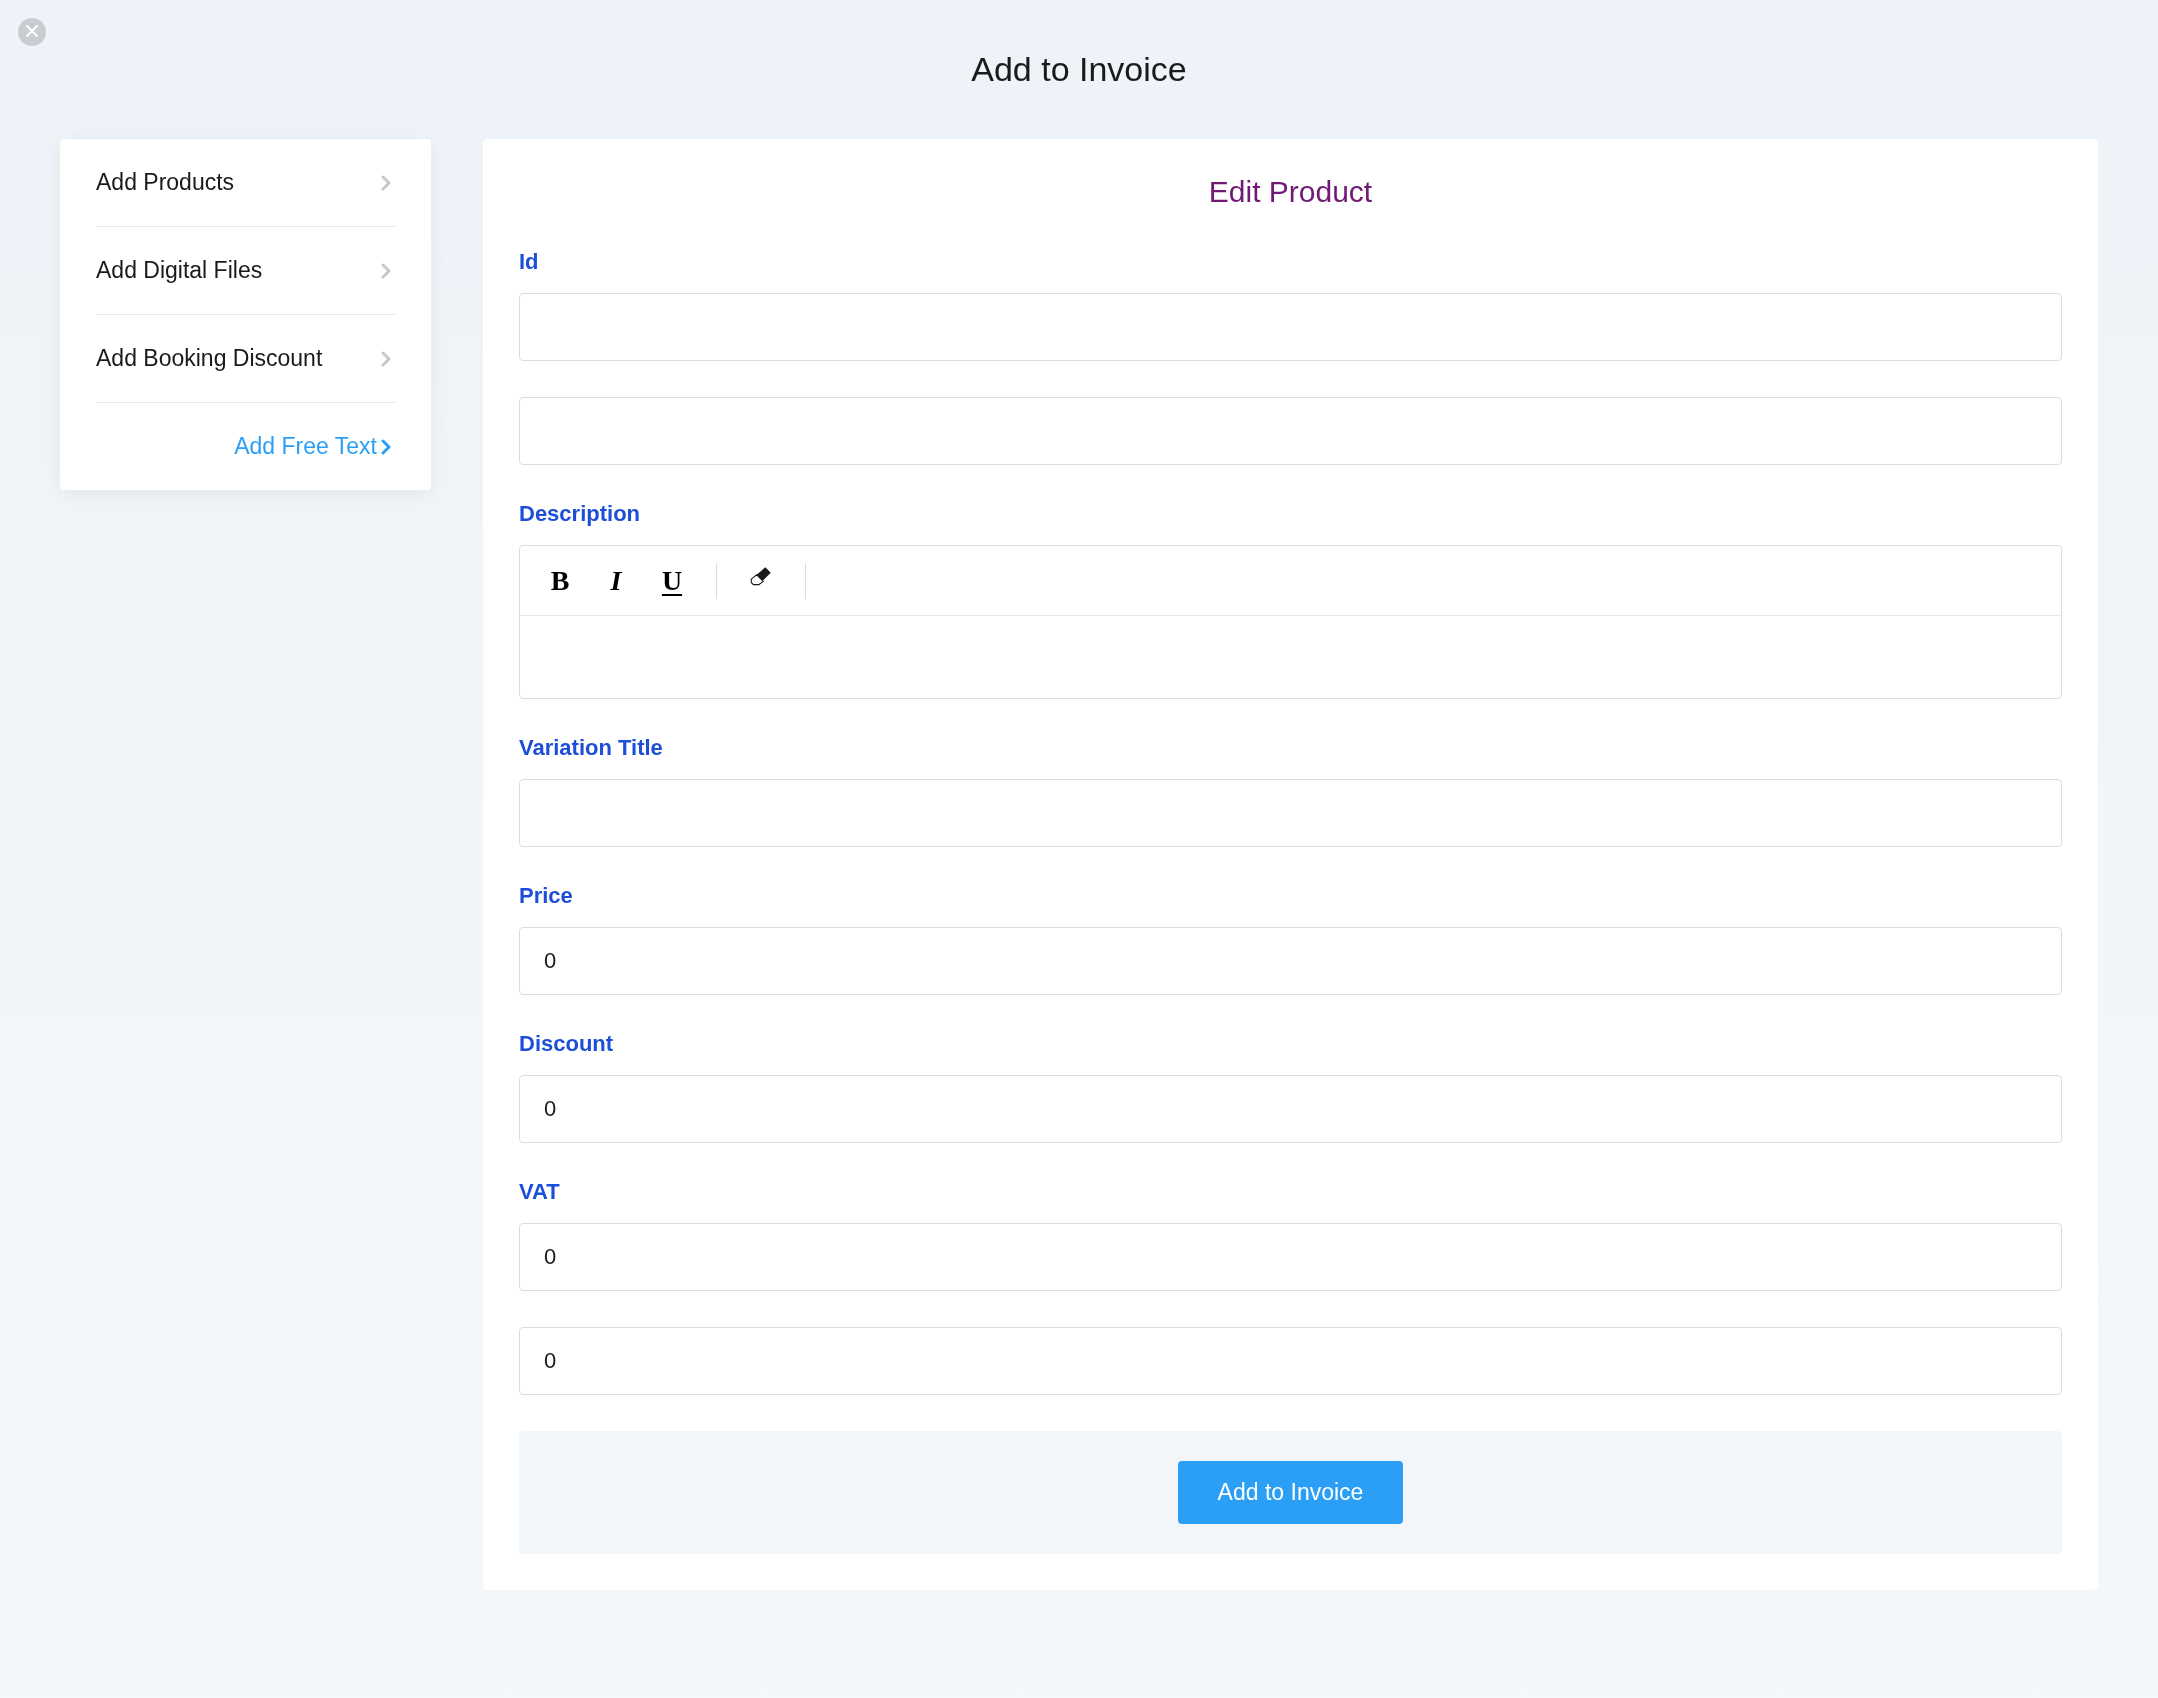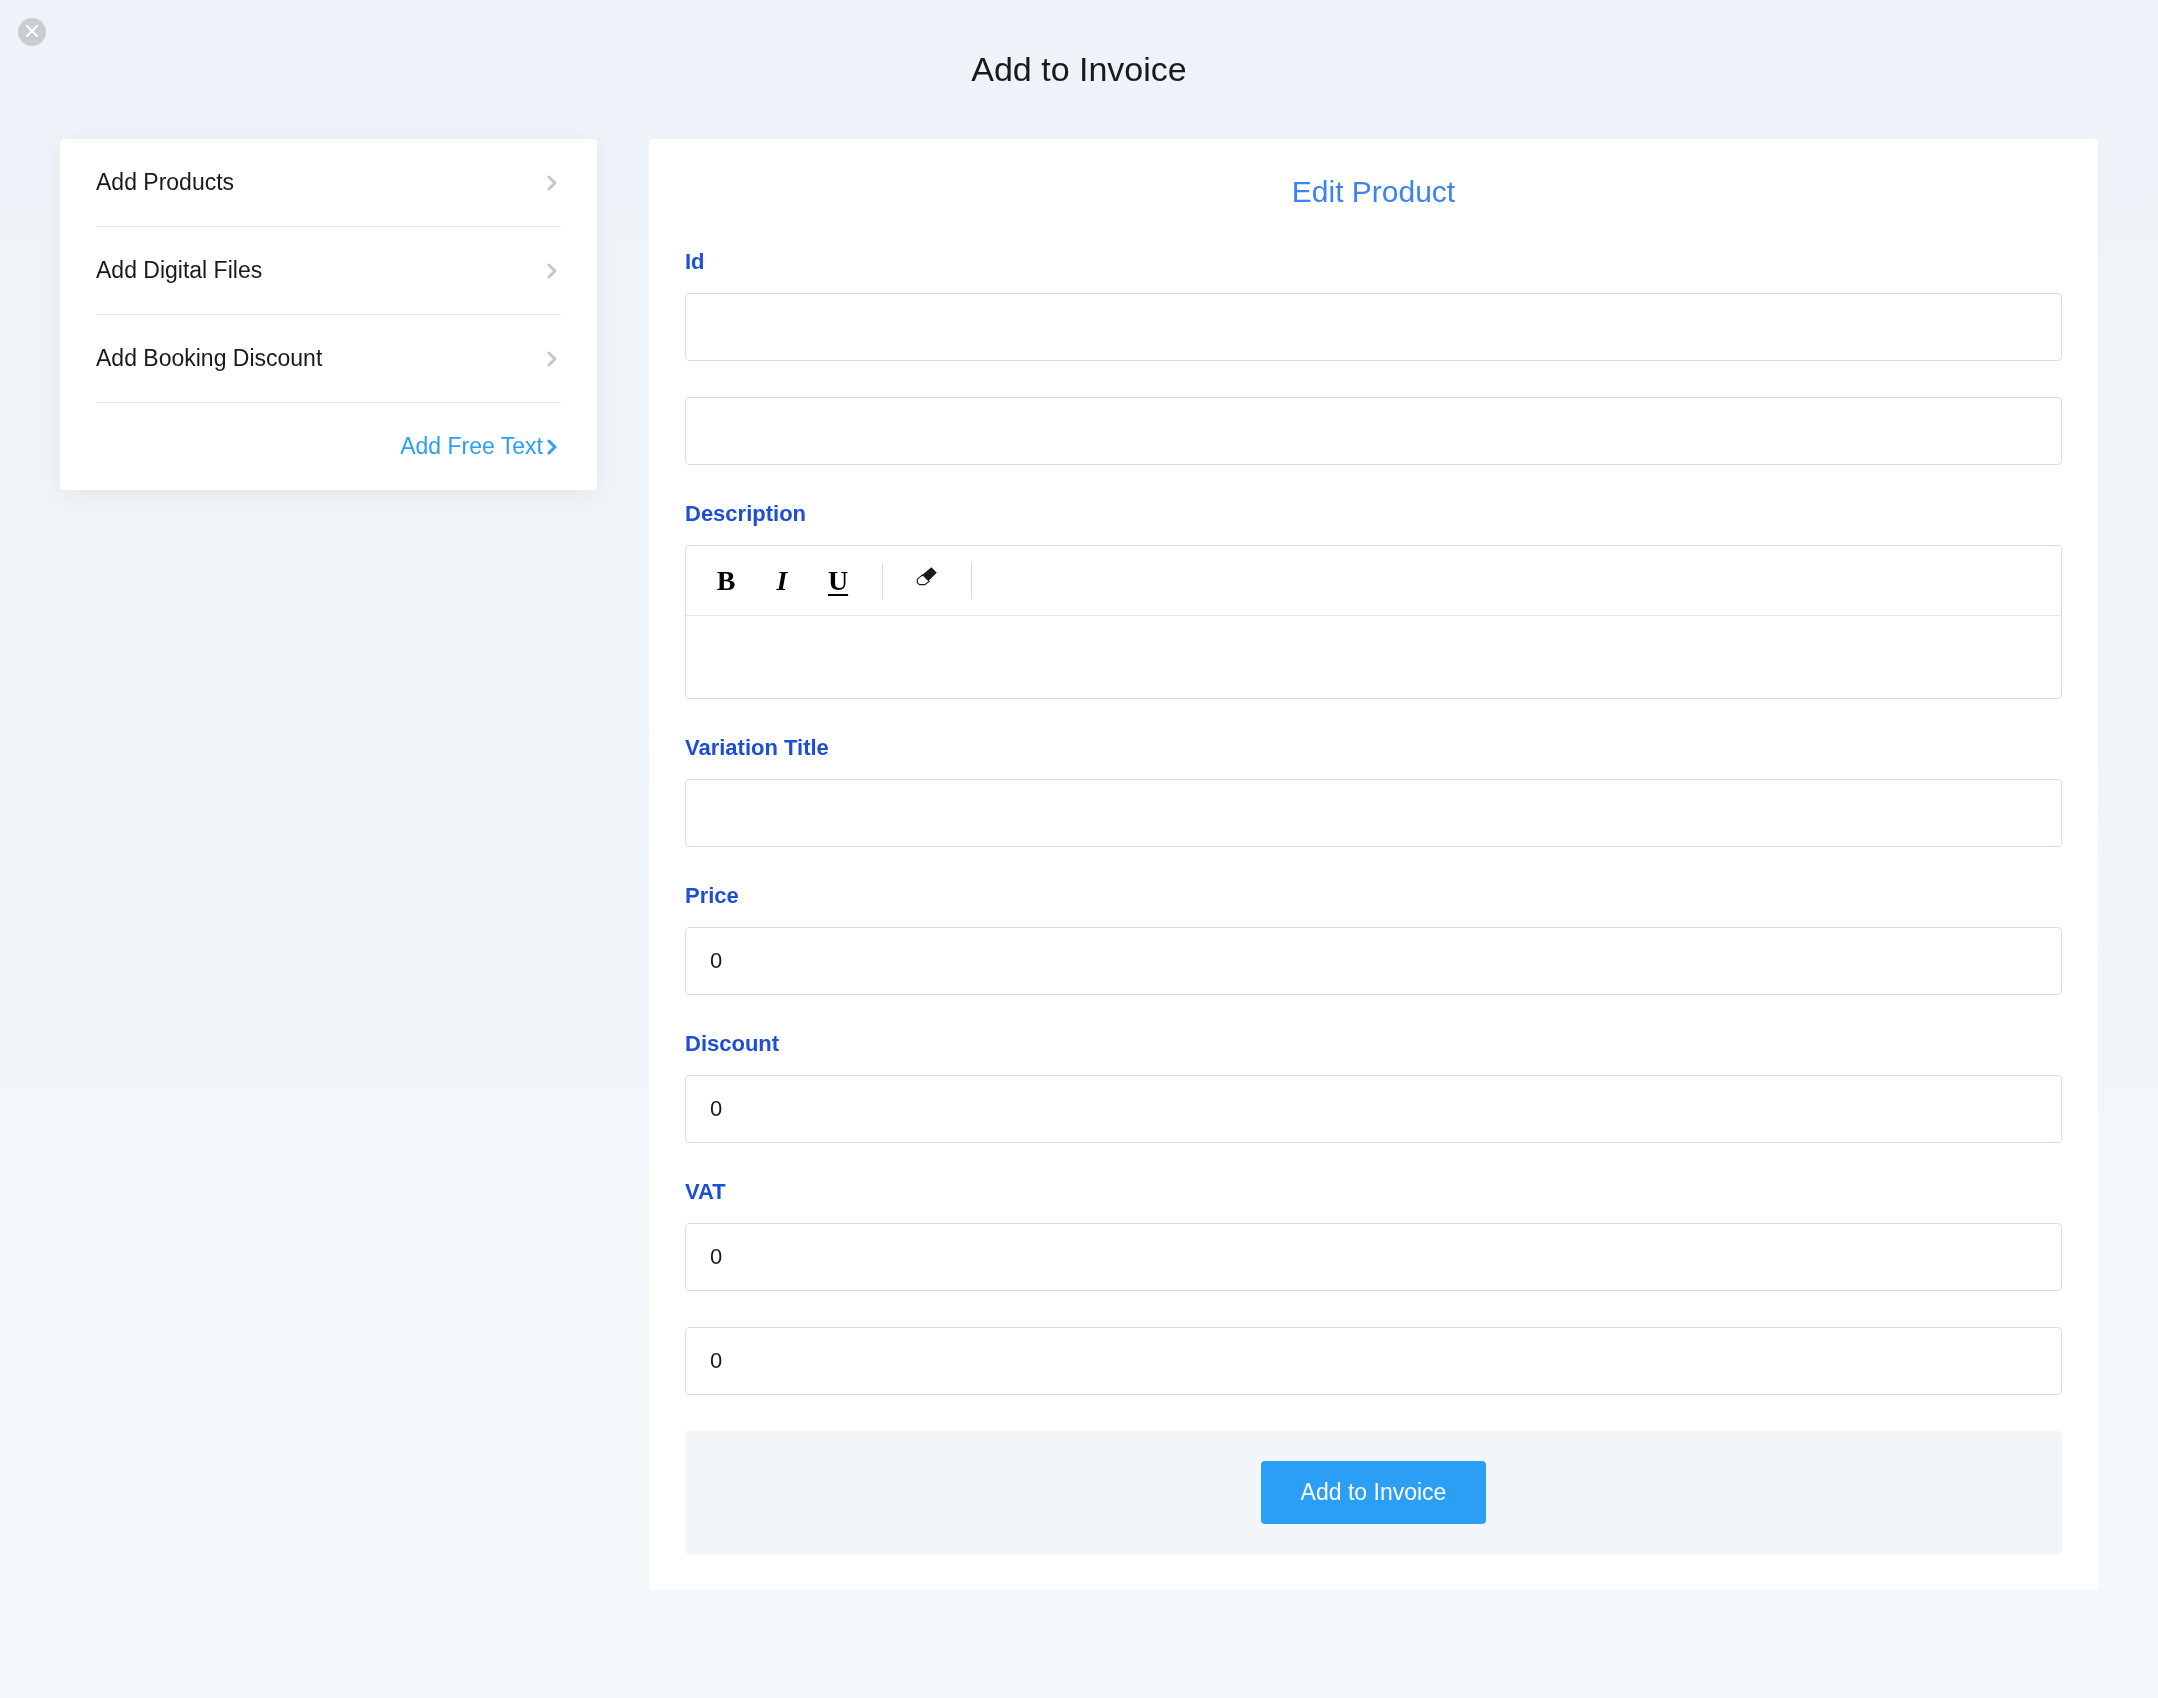--- a/index.html
+++ b/index.html
@@ -39,21 +39,21 @@
       padding: 50px 0 50px 0;
       color: #1a1a1a;
     }
     .content-wrap {
       display: flex;
       padding: 0 60px 60px 60px;
       gap: 52px;
       align-items: flex-start;
     }
     .sidebar {
-      width: 537px;
+      width: 371px;
       background: #fff;
       border-radius: 4px;
       box-shadow: 0 4px 20px rgba(0,0,0,0.06);
       padding: 0 36px;
       flex-shrink: 0;
     }
     .sidebar-item {
       display: flex;
       align-items: center;
       justify-content: space-between;
@@ -89,21 +89,21 @@
       flex: 1;
       background: #fff;
       border-radius: 4px;
       padding: 36px 36px 36px 36px;
     }
     .panel-title {
       text-align: center;
       font-size: 30px;
       font-weight: 400;
       margin-bottom: 40px;
-      color: #3b82f6;
+      color: #701a75;
     }
     .field {
       margin-bottom: 36px;
     }
     .field-label {
       display: block;
       font-size: 22px;
       font-weight: 700;
       color: #1d4ed8;
       margin-bottom: 18px;

